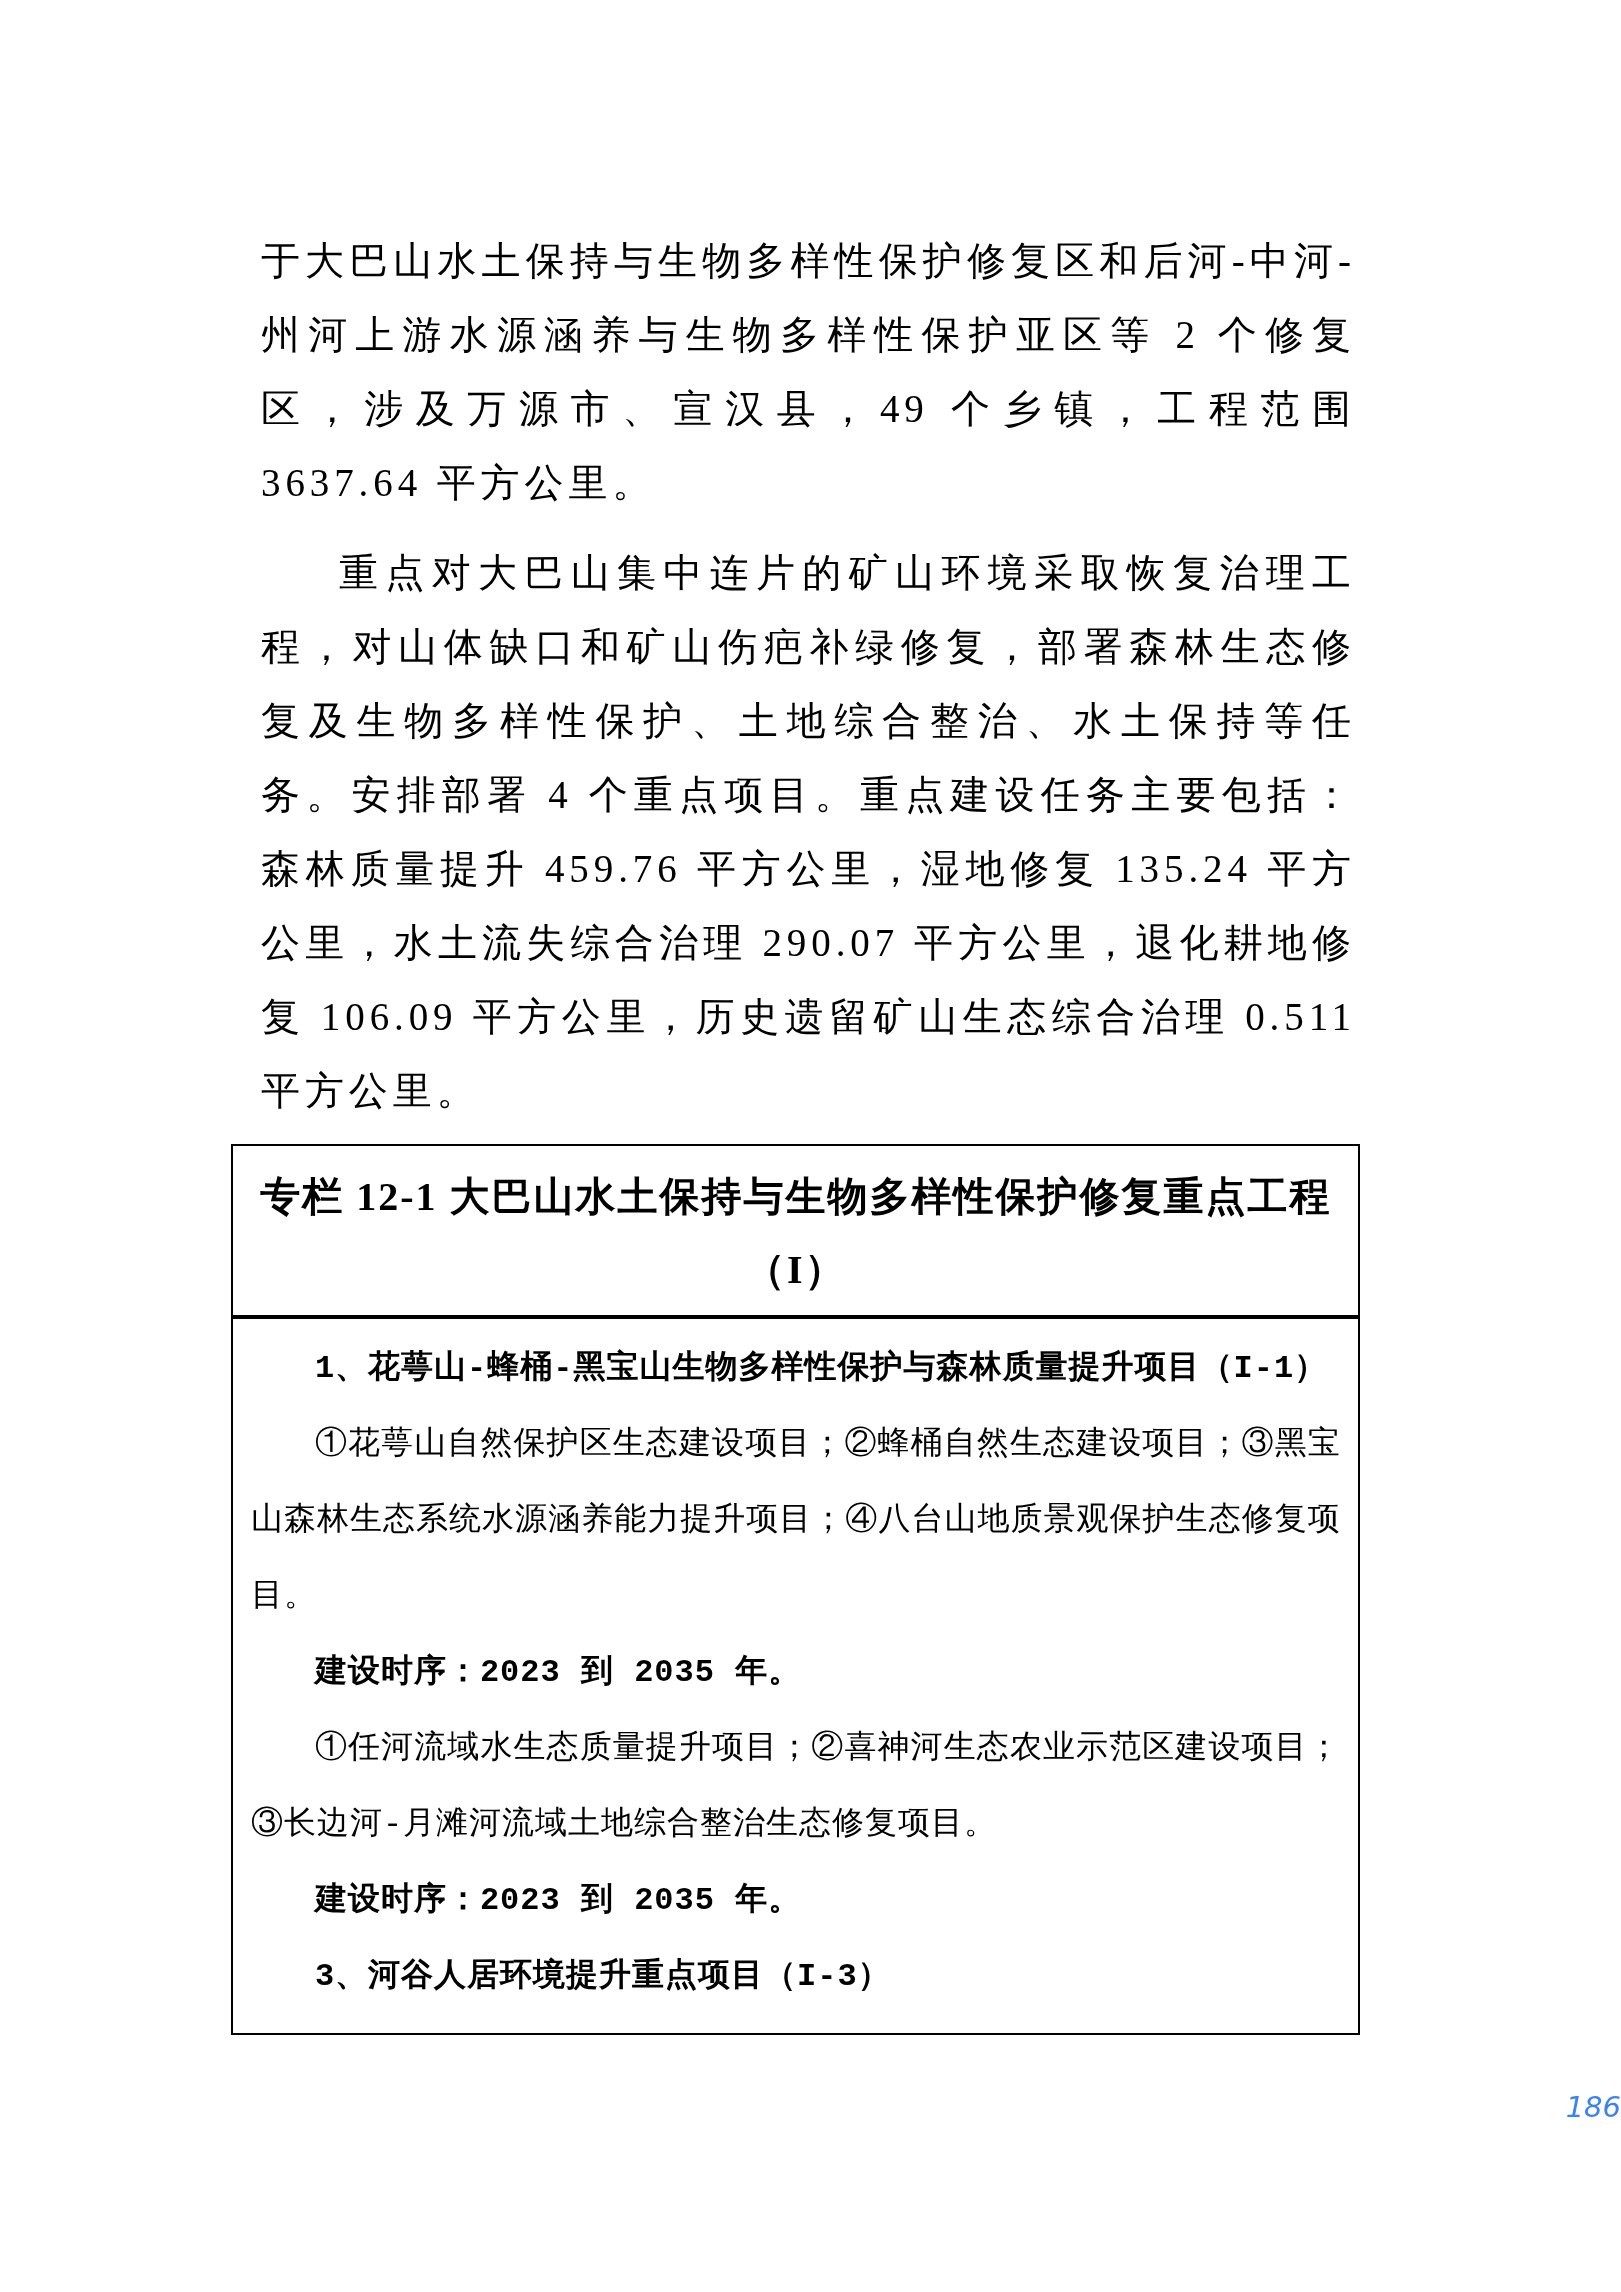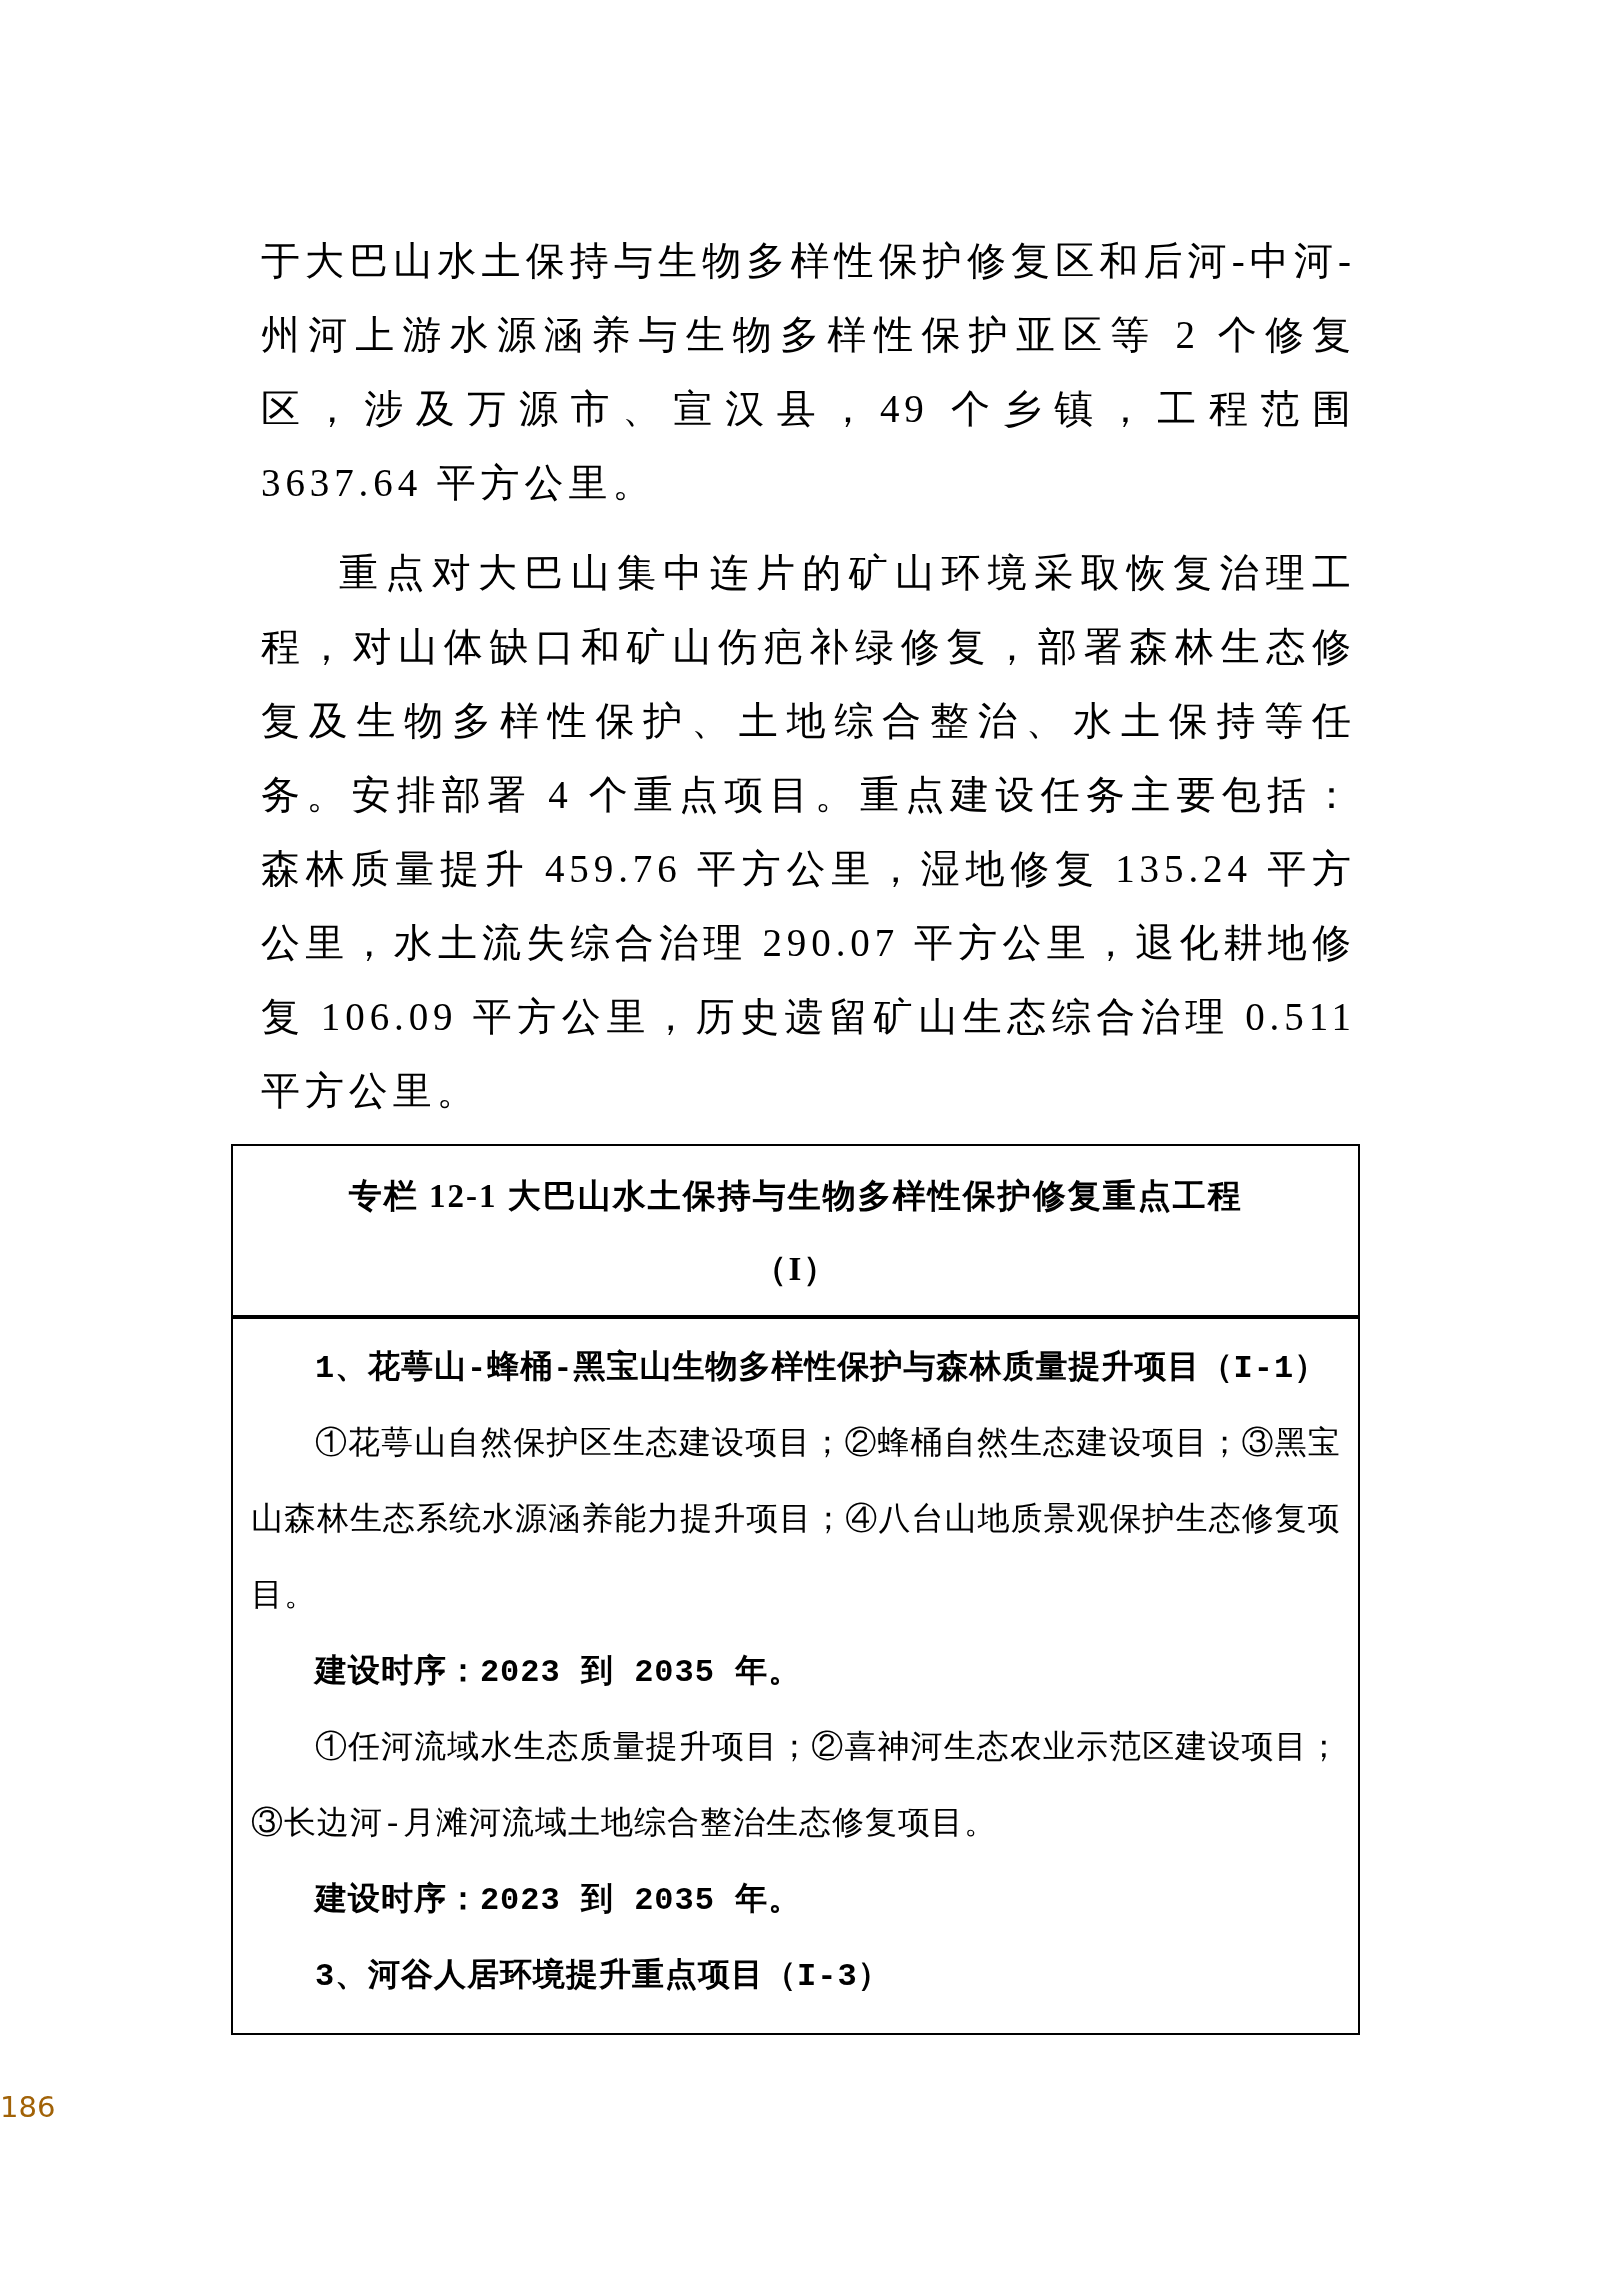--- a/index.html
+++ b/index.html
@@ -36,21 +36,21 @@
     margin-left: -13.7px;
     margin-top: 11.8px;
     border: 2.9px solid #000000;
     background: #ffffff;
   }
   .panel-header {
     padding: 13.7px 23.5px 9.8px 23.5px;
     border-bottom: 4.9px solid #000000;
     text-align: center;
     font-weight: bold;
-    font-size: 33px;
+    font-size: 40px;
     line-height: 73px;
     letter-spacing: 2px;
   }
   .panel-body {
     padding: 11.8px 17.6px 17.6px 17.6px;
   }
   .box-p {
     margin: 0;
     font-size: 32px;
     line-height: 76px;
@@ -60,24 +60,25 @@
     font-family: Liberation Mono, monospace;
   }
   .box-p.bold {
     font-weight: bold;
   }
   .page-number {
     position: absolute;
     top: 2090px;
     left: 0;
     width: 100%;
-    text-align: left;
+    text-align: right;
     font-size: 29px;
     font-family: "DejaVu Sans", "Liberation Sans", sans-serif;
-    color: #a16207;
+    color: #3b82f6;
+    font-style: italic;
   }
 </style>
 </head>
 <body>
 
 <div class="content">
 
   <p class="para">于大巴山水土保持与生物多样性保护修复区和后河-中河-州河上游水源涵养与生物多样性保护亚区等 2 个修复区，涉及万源市、宣汉县，49 个乡镇，工程范围 3637.64 平方公里。</p>
 
   <p class="para indent">重点对大巴山集中连片的矿山环境采取恢复治理工程，对山体缺口和矿山伤疤补绿修复，部署森林生态修复及生物多样性保护、土地综合整治、水土保持等任务。安排部署 4 个重点项目。重点建设任务主要包括：森林质量提升 459.76 平方公里，湿地修复 135.24 平方公里，水土流失综合治理 290.07 平方公里，退化耕地修复 106.09 平方公里，历史遗留矿山生态综合治理 0.511 平方公里。</p>

